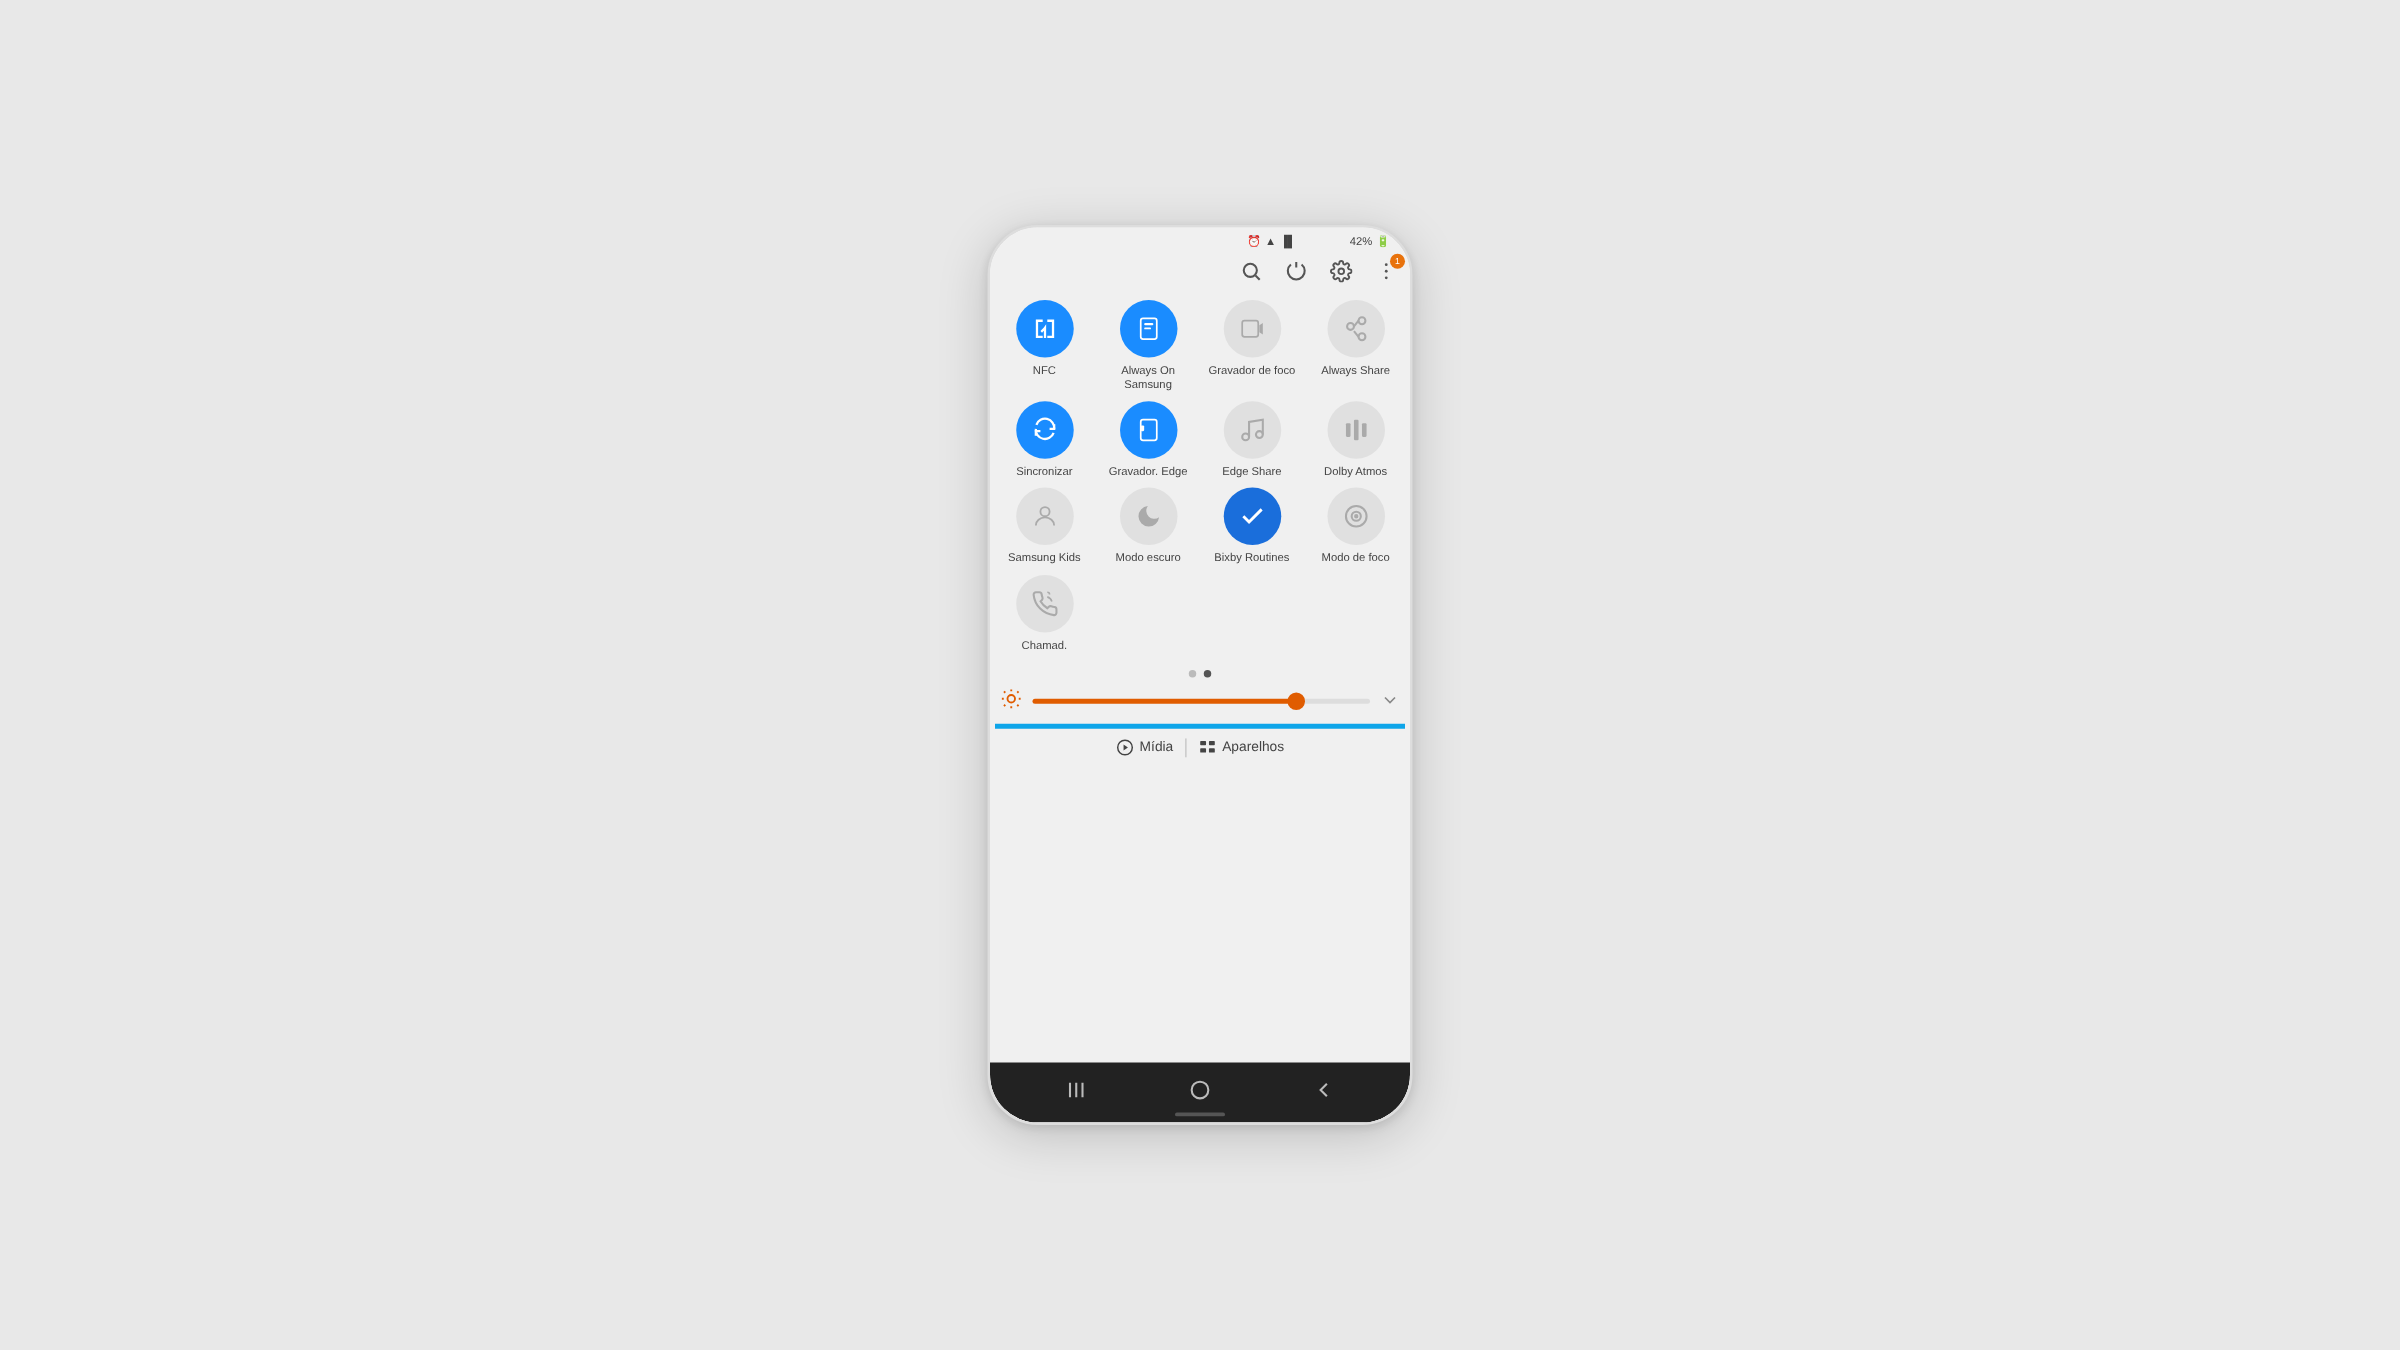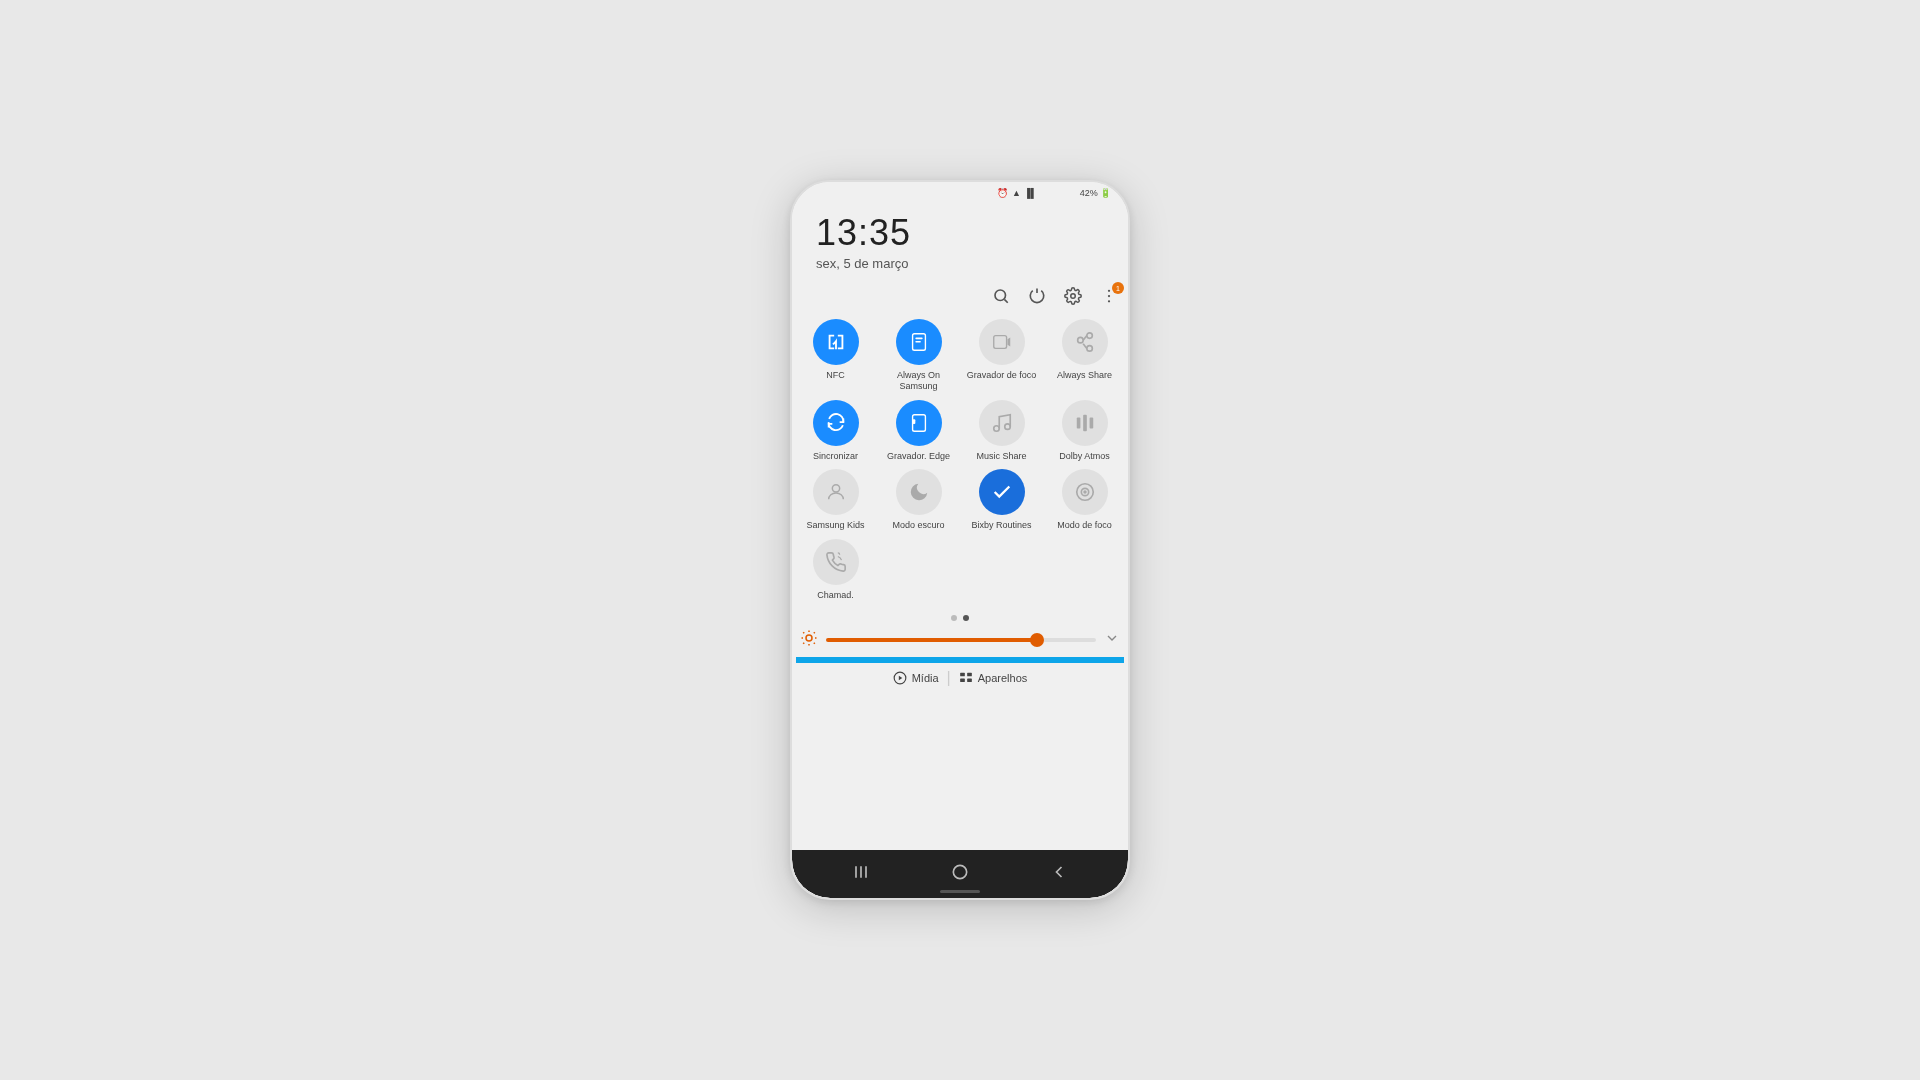--- a/index.html
+++ b/index.html
@@ -193,21 +193,21 @@
       color: #888;
       cursor: pointer;
     }
     
     .media-row {
       display: flex;
       justify-content: center;
       align-items: center;
       gap: 8px;
       padding: 6px 0 8px 0;
-      border-top: 6px solid #0ea5e9;
+      border-top: 4px solid #0ea5e9;
       text-align: right;
     }
     .media-btn {
       display: flex;
       align-items: center;
       gap: 5px;
       font-size: 11px;
       color: #444;
       cursor: pointer;
     }
@@ -263,24 +263,20 @@
     <div class="status-bar">
       <div class="status-icons">
         <span style="font-size:9px;">⏰</span>
         <span style="font-size:9px;">▲</span>
         <span style="font-size:9px;">▐▌</span>
         <span style="font-size:9px;margin-left:40px;">42%</span>
         <span style="font-size:9px;">🔋</span>
       </div>
     </div>
 
-    <div class="clock-area">
-      <div class="clock-time">13:35</div>
-      <div class="clock-date">sex, 5 de março</div>
-    </div>
 
     <div class="quick-panel">
 
       <div class="top-icons">
         <div class="top-icon">
           <svg viewBox="0 0 24 24" width="18" height="18" fill="none" stroke="#555" stroke-width="2.2">
             <circle cx="11" cy="11" r="7"></circle>
             <line x1="16.5" y1="16.5" x2="21" y2="21"></line>
           </svg>
         </div>
@@ -372,21 +368,21 @@
         </div>
 
         <div class="tile">
           <div class="tile-icon inactive">
             <svg viewBox="0 0 24 24" width="22" height="22" fill="none" stroke="#aaa" stroke-width="1.8">
               <path d="M9 18V5l12-2v13"></path>
               <circle cx="6" cy="18" r="3"></circle>
               <circle cx="18" cy="16" r="3"></circle>
             </svg>
           </div>
-          <span class="tile-label">Music Share</span>
+          <span class="tile-label">Edge Share</span>
         </div>
 
         <div class="tile">
           <div class="tile-icon inactive">
             <svg viewBox="0 0 24 24" width="22" height="22" fill="#aaa">
               <rect x="3" y="6" width="4" height="12" rx="1"></rect>
               <rect x="10" y="3" width="4" height="18" rx="1"></rect>
               <rect x="17" y="6" width="4" height="12" rx="1"></rect>
             </svg>
           </div>

